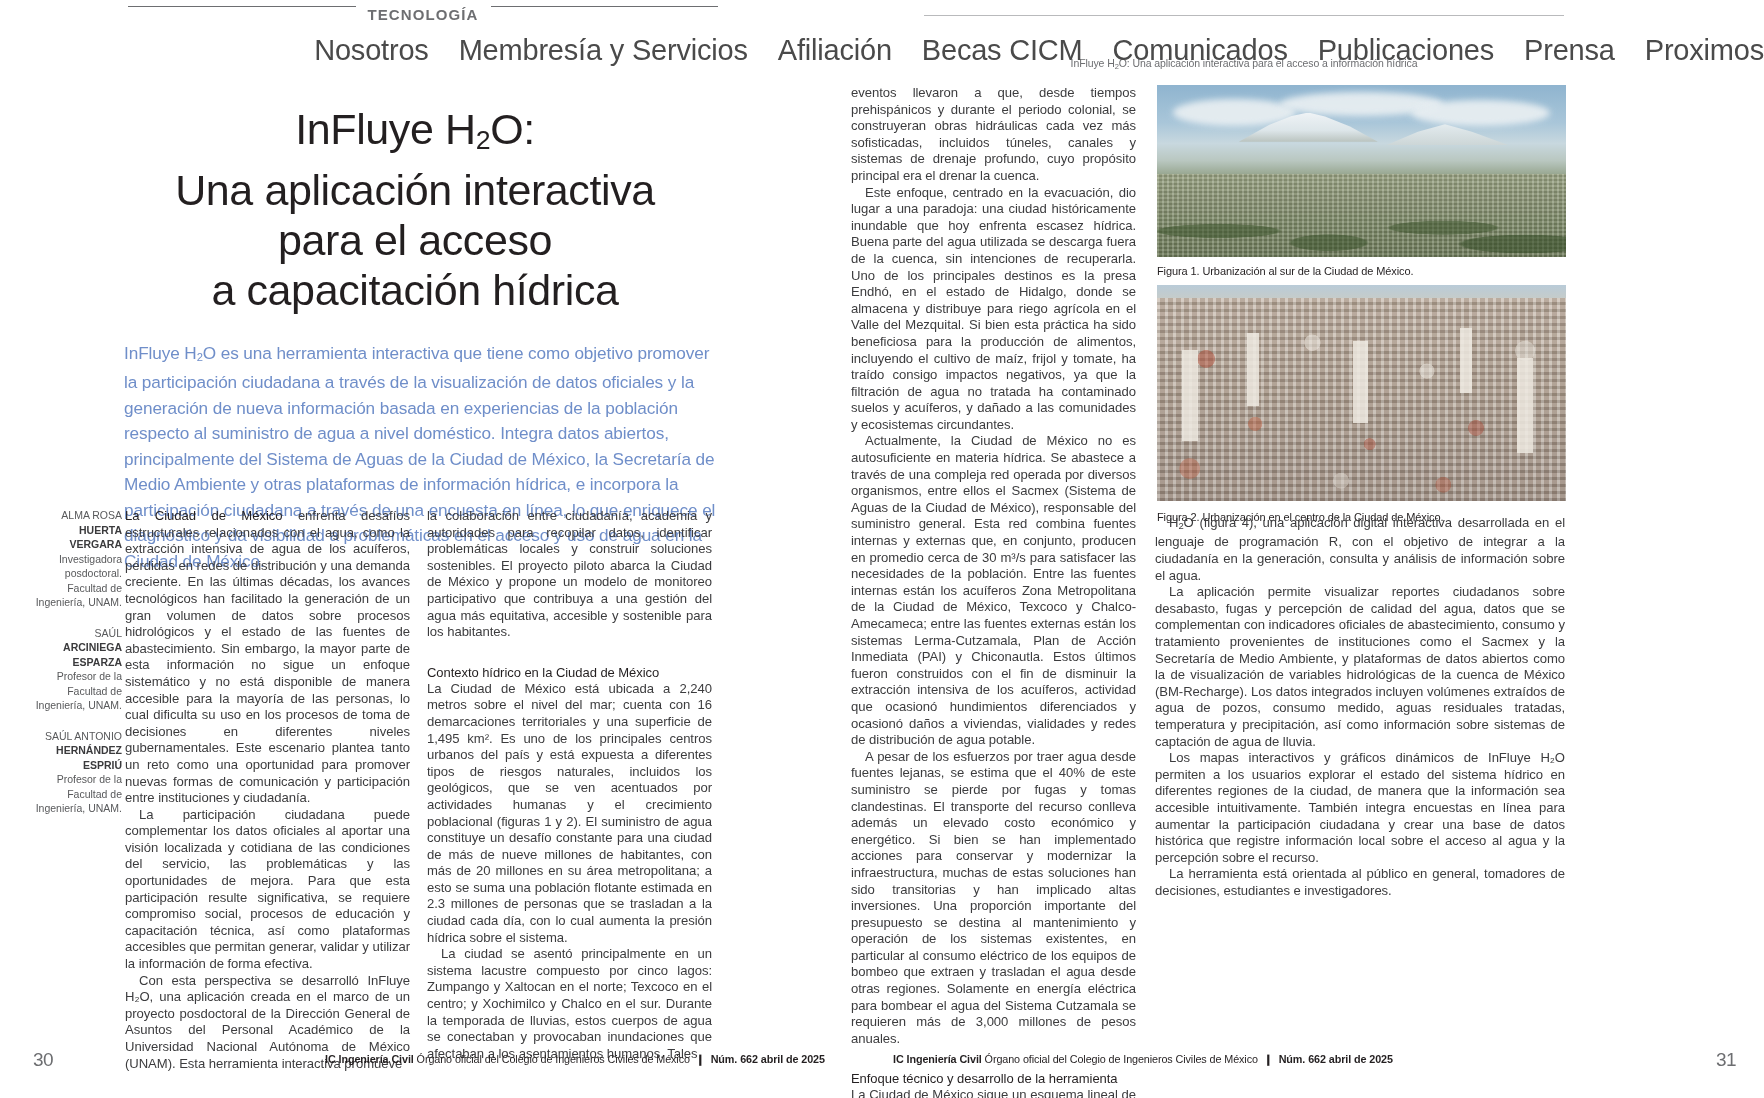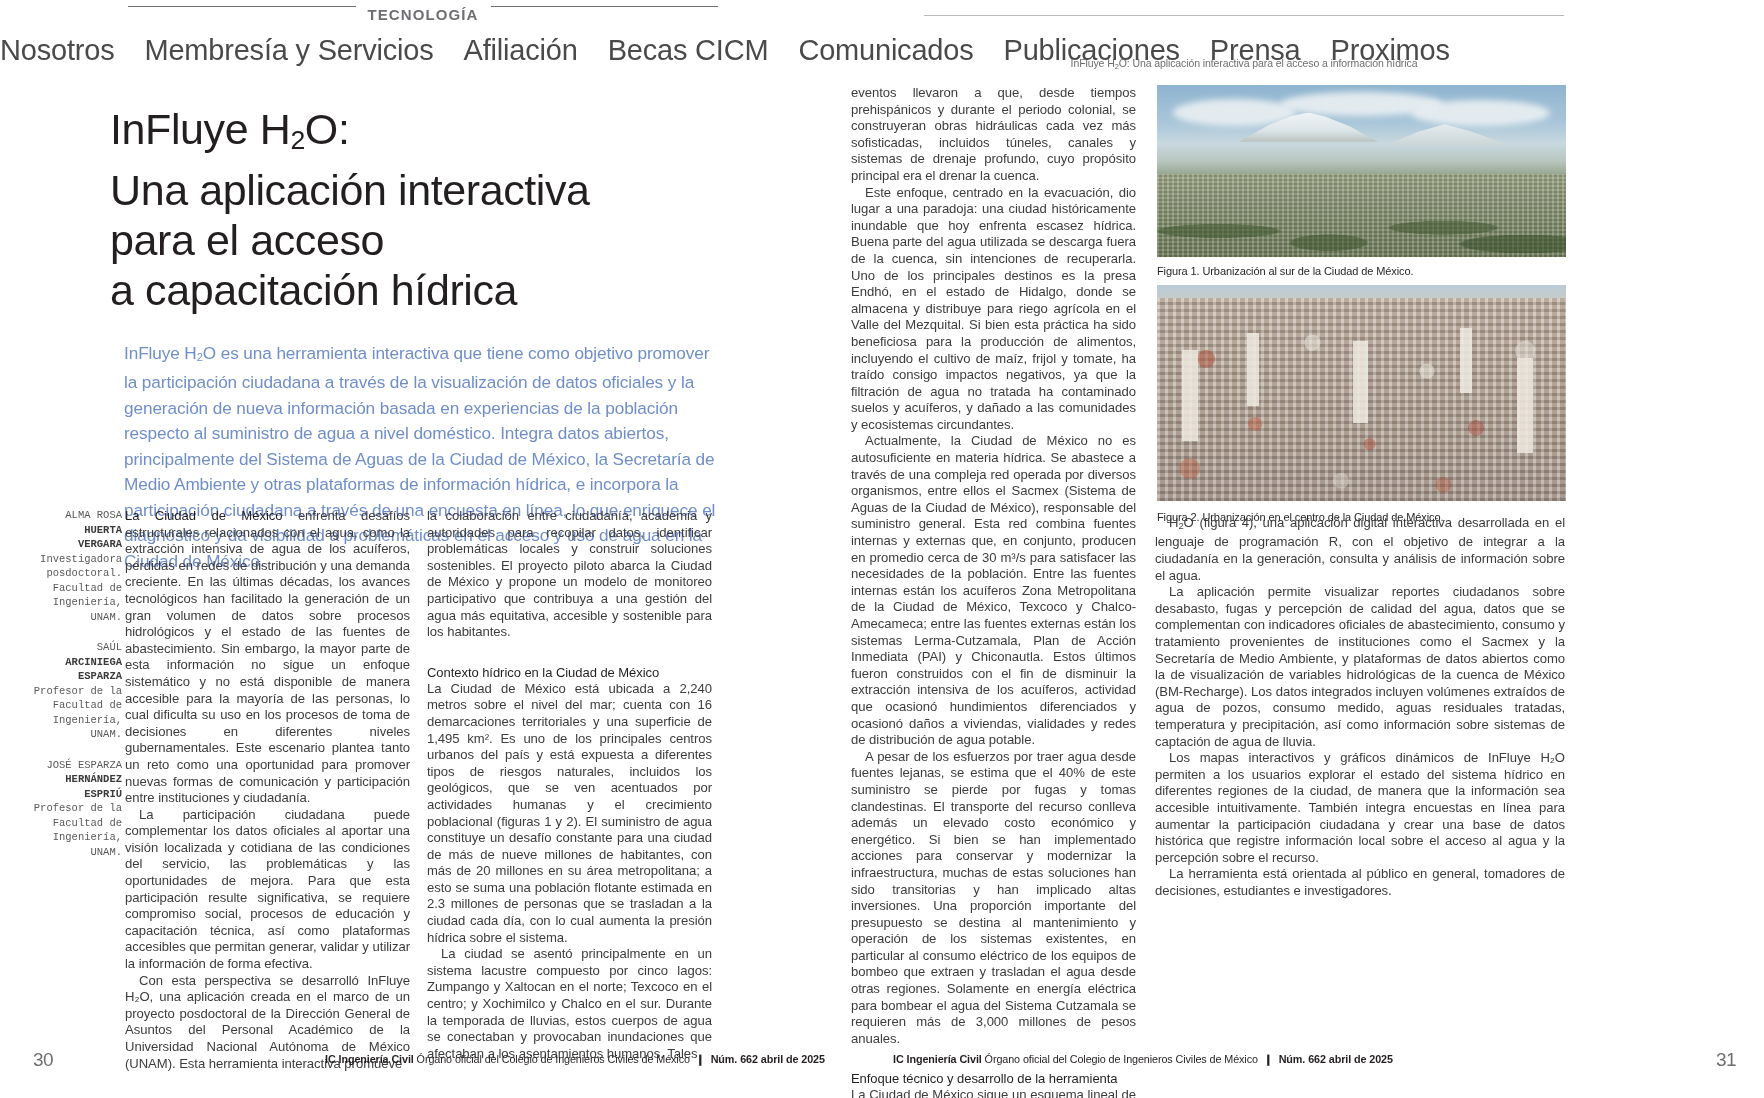--- a/index.html
+++ b/index.html
@@ -23,50 +23,50 @@
   }
   .rule { flex:1 1 auto; height:1px; background:#6d6e71; }
   .section-label {
     font-size:15px; font-weight:bold; letter-spacing:1.1px;
     color:#6d6e71; white-space:nowrap;
   }
 
   
   .topnav {
     position:absolute; left:0; top:34px; width:1764px;
-    display:flex; align-items:baseline; 
+    display:flex; align-items:baseline; justify-content:flex-end;
     gap:30px; padding-right:0px;
     font-size:29px; color:#4a4a4a; letter-spacing:-0.2px;
     white-space:nowrap;
   }
   .topnav .navitem { cursor:default; }
 
   
   .title-block {
     position:absolute; left:110px; top:104px; width:610px;
-    text-align:left;
+    text-align:center;
   }
   .title-line {
     font-size:43px; line-height:50px; font-weight:400; color:#231f20;
     letter-spacing:-0.4px;
   }
   .title-line sub { font-size:0.62em; vertical-align:-0.18em; }
 
   
   .lead {
     position:absolute; left:124px; top:341px; width:594px;
     font-size:17.2px; line-height:25.5px; color:#6f8ec9;
     letter-spacing:-0.1px;
   }
   .lead sub { font-size:0.65em; vertical-align:-0.15em; }
 
   
   .authors {
     position:absolute; left:22px; top:508px; width:100px;
-    text-align:right; font-size:10.5px; line-height:14.5px; color:#58595b;font-family:Liberation Mono, monospace;
+    text-align:right; font-size:10.5px; line-height:14.5px; color:#58595b;
   }
   .author { margin-bottom:16px; }
   .author .b { font-weight:bold; color:#3a3a3c; display:block; }
   .author .n { display:block; }
 
   
   .col {
     position:absolute;
     font-size:13.1px; line-height:16.6px;
     text-align:justify; color:#3c3c3e;
@@ -228,21 +228,21 @@
         <span class="b">VERGARA</span>
         <span class="n">Investigadora posdoctoral. Facultad de Ingeniería, UNAM.</span>
       </div>
       <div class="author">
         <span class="n">SAÚL</span>
         <span class="b">ARCINIEGA</span>
         <span class="b">ESPARZA</span>
         <span class="n">Profesor de la Facultad de Ingeniería, UNAM.</span>
       </div>
       <div class="author">
-        <span class="n">JOSÉ ESPARZA</span>
+        <span class="n">SAÚL ANTONIO</span>
         <span class="b">HERNÁNDEZ</span>
         <span class="b">ESPRIÚ</span>
         <span class="n">Profesor de la Facultad de Ingeniería, UNAM.</span>
       </div>
     </div>
 
     <div class="col" id="lcol1">
       <p class="first"><b>La Ciudad de México</b><span> enfrenta desafíos estructurales relacionados con el agua, como la extracción intensiva de agua de los acuíferos, pérdidas en redes de distribución y una demanda creciente. En las últimas décadas, los avances tecnológicos han facilitado la generación de un gran volumen de datos sobre procesos hidrológicos y el estado de las fuentes de abastecimiento. Sin embargo, la mayor parte de esta información no sigue un enfoque sistemático y no está disponible de manera accesible para la mayoría de las personas, lo cual dificulta su uso en los procesos de toma de decisiones en diferentes niveles gubernamentales. Este escenario plantea tanto un reto como una oportunidad para promover nuevas formas de comunicación y participación entre instituciones y ciudadanía.</span></p>
       <p>La participación ciudadana puede complementar los datos oficiales al aportar una visión localizada y cotidiana de las condiciones del servicio, las problemáticas y las oportunidades de mejora. Para que esta participación resulte significativa, se requiere compromiso social, procesos de educación y capacitación técnica, así como plataformas accesibles que permitan generar, validar y utilizar la información de forma efectiva.</p>
       <p>Con esta perspectiva se desarrolló InFluye H₂O, una aplicación creada en el marco de un proyecto posdoctoral de la Dirección General de Asuntos del Personal Académico de la Universidad Nacional Autónoma de México (UNAM). Esta herramienta interactiva promueve</p>

